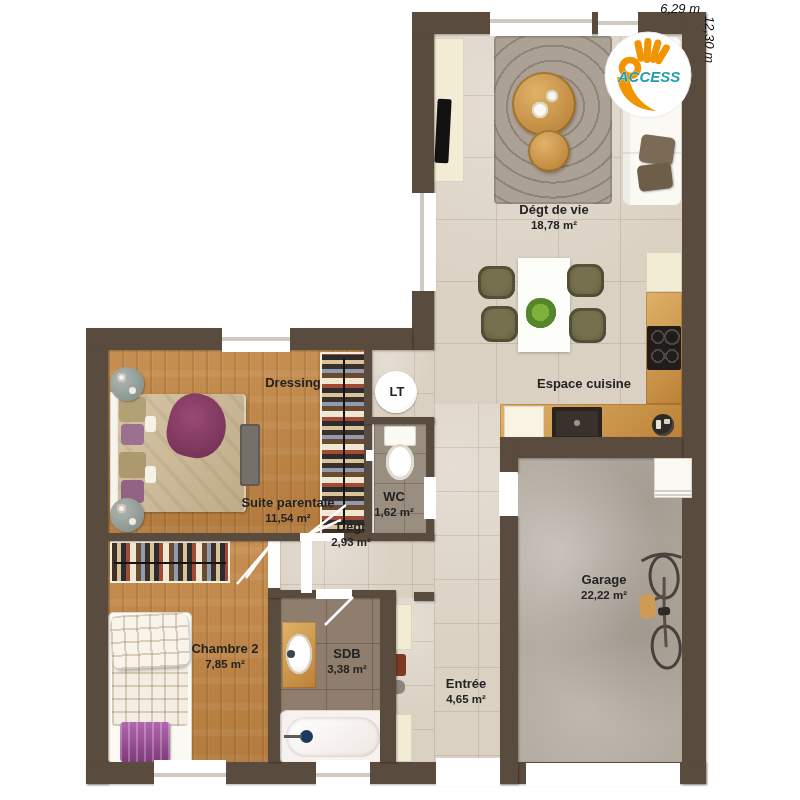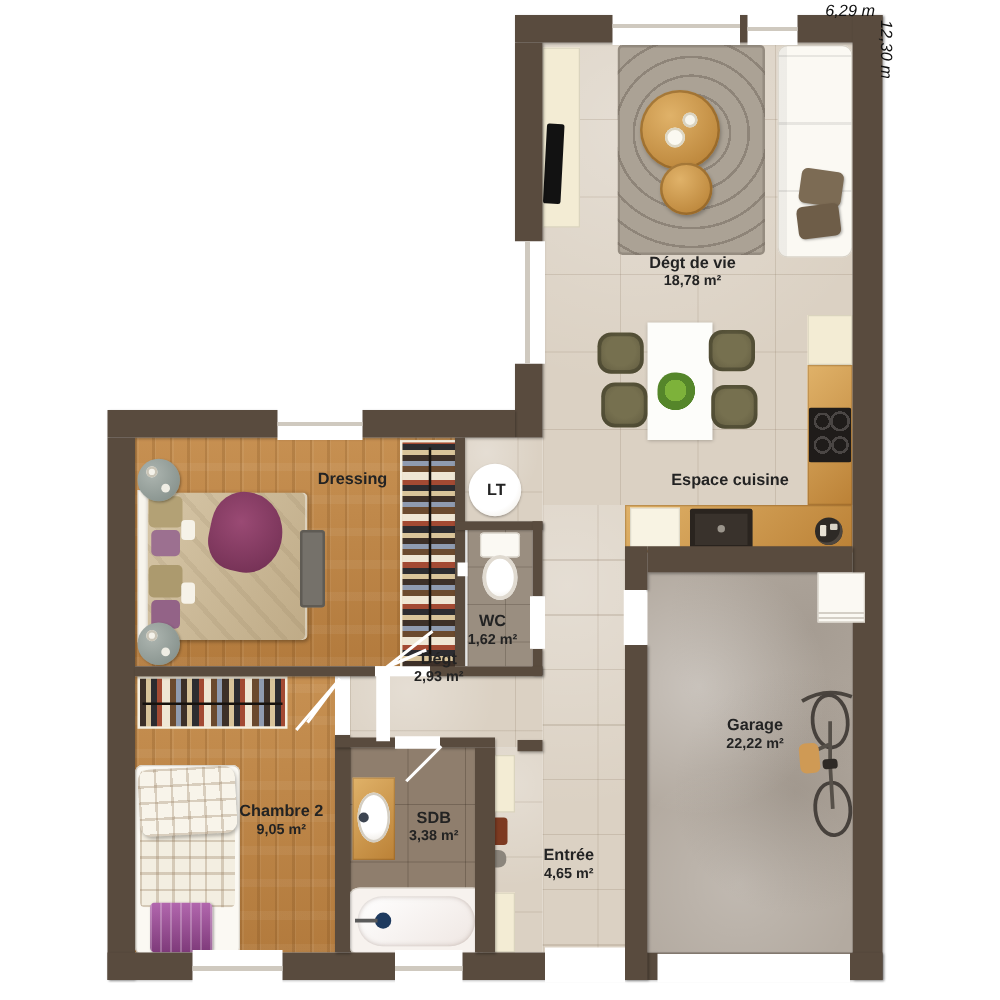--- a/index.html
+++ b/index.html
@@ -232,51 +232,69 @@
   <div class="open" style="left:301px;top:539px;width:11px;height:54px"></div>
   <div class="open" style="left:316px;top:589px;width:36px;height:10px"></div>
   <div class="open" style="left:366px;top:450px;width:8px;height:11px"></div>
 
   <svg class="abs" style="left:0;top:0;z-index:7;pointer-events:none" width="800" height="800" viewBox="0 0 800 800">
     <path d="M309 534 L346 505 M309 534 L341 520" stroke="#ffffff" stroke-width="2.5" fill="none"></path>
     <path d="M272 543 L237 584 M272 543 L246 578" stroke="#ffffff" stroke-width="2.5" fill="none"></path>
     <path d="M353 597 L325 625" stroke="#ffffff" stroke-width="2.5" fill="none"></path>
   </svg>
 
+  <div class="logo" style="left:604px;top:31px;width:88px;height:88px">
+    <svg width="88" height="88" viewBox="0 0 88 88">
+      <circle cx="44" cy="44" r="43" fill="#ffffff" stroke="#ececec" stroke-width="1"></circle>
+      <g fill="#f29400">
+        <rect x="40" y="7" width="7" height="25" rx="3.5" transform="rotate(3 43 19)"></rect>
+        <rect x="48" y="8" width="7" height="24" rx="3.5" transform="rotate(16 51 20)"></rect>
+        <rect x="55" y="12" width="7" height="22" rx="3.5" transform="rotate(31 58 23)"></rect>
+        <rect x="32" y="9" width="7" height="22" rx="3.5" transform="rotate(-12 35 20)"></rect>
+        <path d="M13 46 C 16 67 31 79 52 80 C 37 73 28 62 25 47 Z"></path>
+        <circle cx="26" cy="37" r="8" fill="none" stroke="#f29400" stroke-width="6.5"></circle>
+      </g>
+      <text x="45" y="51" text-anchor="middle" font-family="Liberation Sans, sans-serif" font-size="15" font-weight="bold" font-style="italic" fill="#1e9fae" stroke="#ffffff" stroke-width="0.6" paint-order="stroke">ACCESS</text>
+    </svg>
+  </div>
 
   <div class="label" style="left:554px;top:202px">
     <span class="rname">Dégt de vie</span>
     <span class="rarea">18,78 m²</span>
   </div>
   <div class="label" style="left:584px;top:376px">
     <span class="rname">Espace cuisine</span>
   </div>
-  <div class="label" style="left:282px;top:375px">
+  <div class="label" style="left:293px;top:375px">
     <span class="rname">Dressing</span>
   </div>
   <div class="label" style="left:397px;top:384px">
     <span class="rname">LT</span>
+  </div>
+  <div class="label" style="left:288px;top:495px">
+    <span class="rname">Suite parentale</span>
+    <span class="rarea">11,54 m²</span>
   </div>
   <div class="label" style="left:394px;top:489px">
     <span class="rname">WC</span>
     <span class="rarea">1,62 m²</span>
   </div>
   <div class="label" style="left:351px;top:519px">
     <span class="rname">Dégt</span>
     <span class="rarea">2,93 m²</span>
   </div>
   <div class="label" style="left:225px;top:641px">
     <span class="rname">Chambre 2</span>
-    <span class="rarea">9,05 m²</span>
+    <span class="rarea">7,85 m²</span>
   </div>
   <div class="label" style="left:347px;top:646px">
     <span class="rname">SDB</span>
     <span class="rarea">3,38 m²</span>
   </div>
-  <div class="label" style="left:455px;top:676px">
+  <div class="label" style="left:466px;top:676px">
     <span class="rname">Entrée</span>
     <span class="rarea">4,65 m²</span>
   </div>
   <div class="label" style="left:604px;top:572px">
     <span class="rname">Garage</span>
     <span class="rarea">22,22 m²</span>
   </div>
 
   <div class="dim" style="left:640px;top:1px;width:60px;text-align:right">6,29 m</div>
   <div class="dim dim-h" style="left:702px;top:16px">12,30 m</div>

